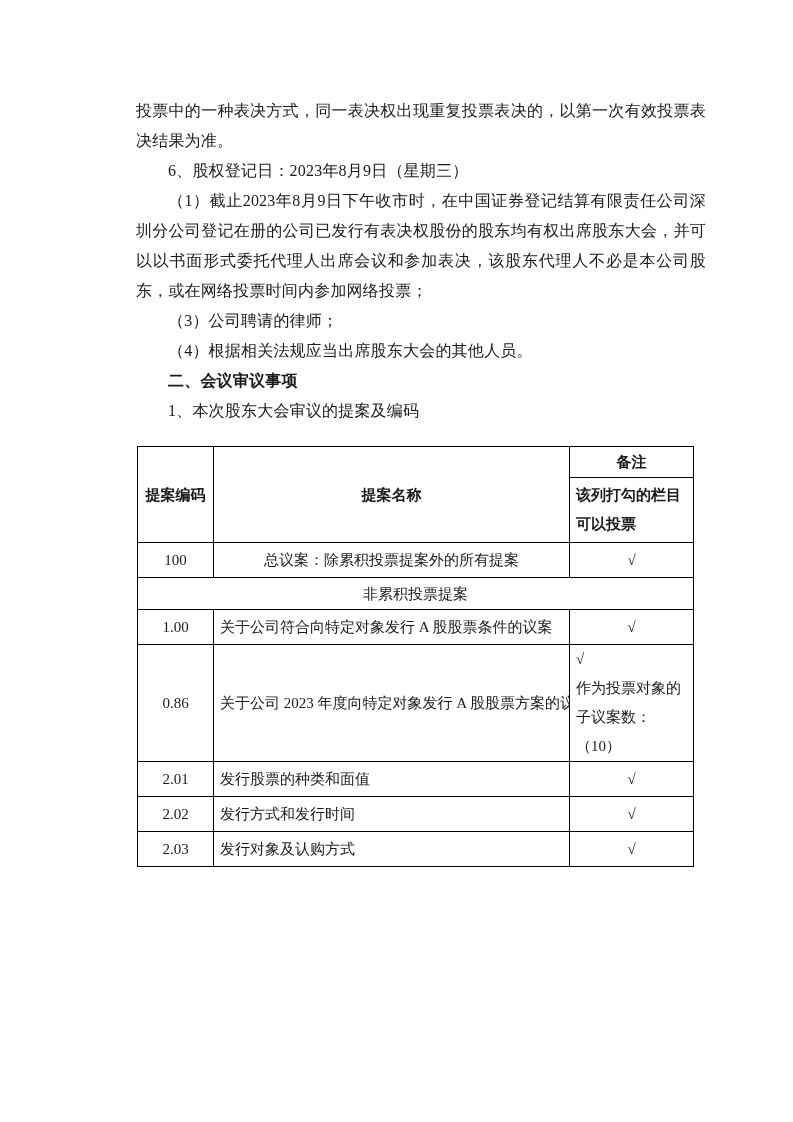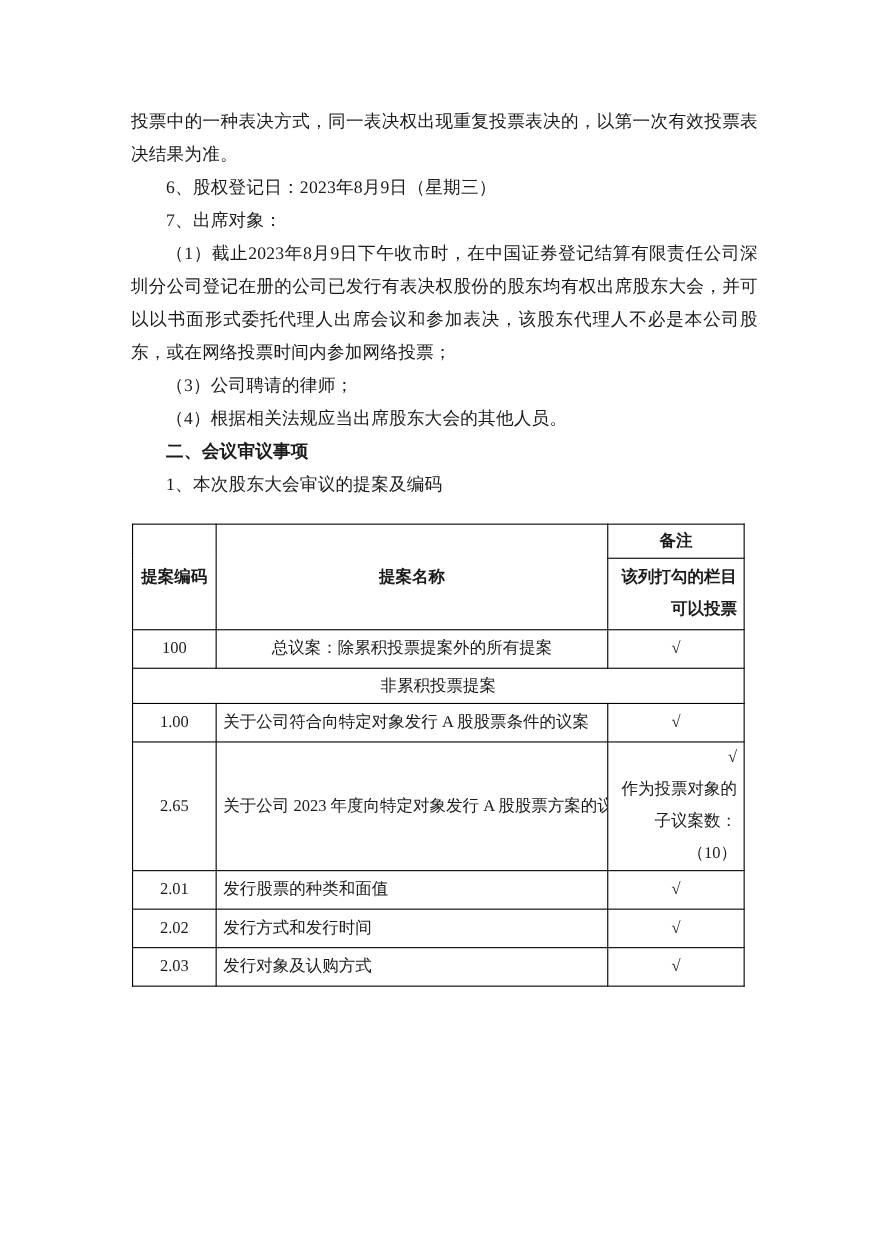--- a/index.html
+++ b/index.html
@@ -11,21 +11,21 @@
     position: relative;
     width: 793px;
     height: 1122px;
     background: #ffffff;
     overflow: hidden;
     font-family: "Liberation Serif", "DejaVu Serif", serif;
     color: #1a1a1a;
   }
   .content {
     position: absolute;
-    left: 119px;
+    left: 136px;
     top: 96px;
     width: 570px;
   }
   .content p {
     margin: 0;
     font-size: 16px;
     line-height: 30px;
     text-align: justify;
     letter-spacing: 0.2px;
   }
@@ -50,31 +50,30 @@
     margin-top: 48px;
   }
   td.center { text-align: center; }
   td.left   { text-align: left; padding-left: 10px; white-space: nowrap; }
   td.bold   { font-weight: bold; }
   tr.h30  td { height: 30px; }
   tr.h64  td { height: 64px; line-height: 29px; }
   tr.h34  td { height: 34px; }
   tr.h31  td { height: 31px; }
   tr.h90  td { height: 90px; }
-  .remark-multiline { line-height: 29px; text-align: right; }
+  .remark-multiline { line-height: 29px; text-align: left; }
 </style>
 </head>
 <body>
 
 <div class="page">
   <div class="content">
 
     <p>投票中的一种表决方式，同一表决权出现重复投票表决的，以第一次有效投票表决结果为准。</p>
     <p class="indent">6、股权登记日：2023年8月9日（星期三）</p>
-    <p class="indent">7、出席对象：</p>
     <p class="indent">（1）截止2023年8月9日下午收市时，在中国证券登记结算有限责任公司深圳分公司登记在册的公司已发行有表决权股份的股东均有权出席股东大会，并可以以书面形式委托代理人出席会议和参加表决，该股东代理人不必是本公司股东，或在网络投票时间内参加网络投票；</p>
     <p class="indent">（3）公司聘请的律师；</p>
     <p class="indent">（4）根据相关法规应当出席股东大会的其他人员。</p>
     <p class="indent heading">二、会议审议事项</p>
     <p class="indent">1、本次股东大会审议的提案及编码</p>
 
     <table class="proposal-table">
       <colgroup>
         <col style="width:76px">
         <col style="width:356px">
@@ -103,21 +102,21 @@
           <td colspan="3" class="center">非累积投票提案</td>
         </tr>
 
         <tr class="h34">
           <td class="center">1.00</td>
           <td class="left">关于公司符合向特定对象发行 A 股股票条件的议案</td>
           <td class="center">√</td>
         </tr>
 
         <tr class="h90">
-          <td class="center">2.65</td>
+          <td class="center">0.86</td>
           <td class="left">关于公司 2023 年度向特定对象发行 A 股股票方案的议案</td>
           <td class="center">
             <div class="remark-multiline">√</div>
             <div class="remark-multiline">作为投票对象的</div>
             <div class="remark-multiline">子议案数：（10）</div>
           </td>
         </tr>
 
         <tr class="h34">
           <td class="center">2.01</td>

